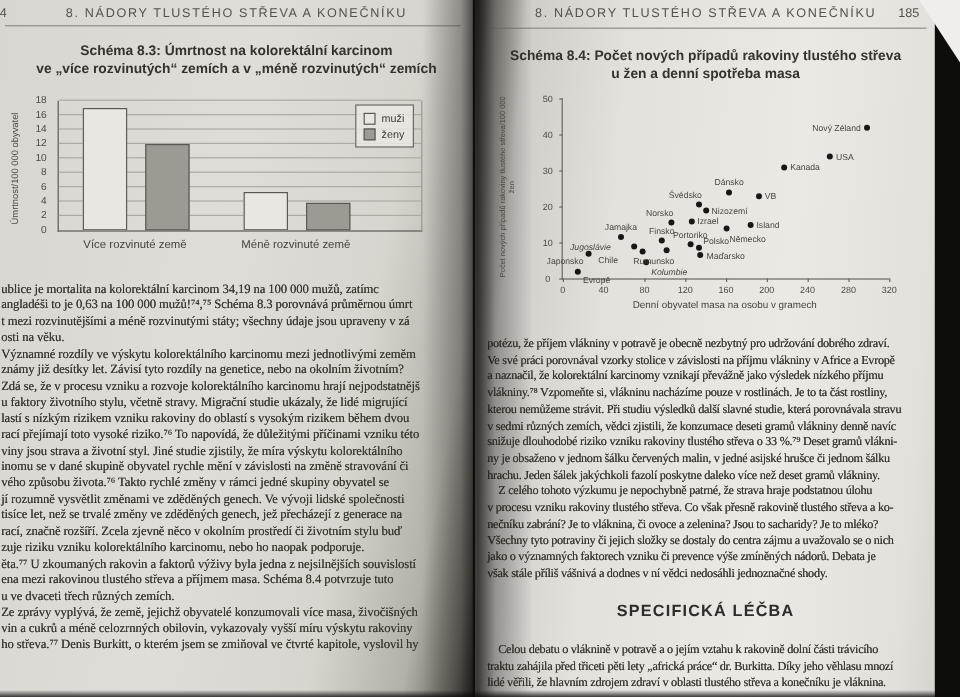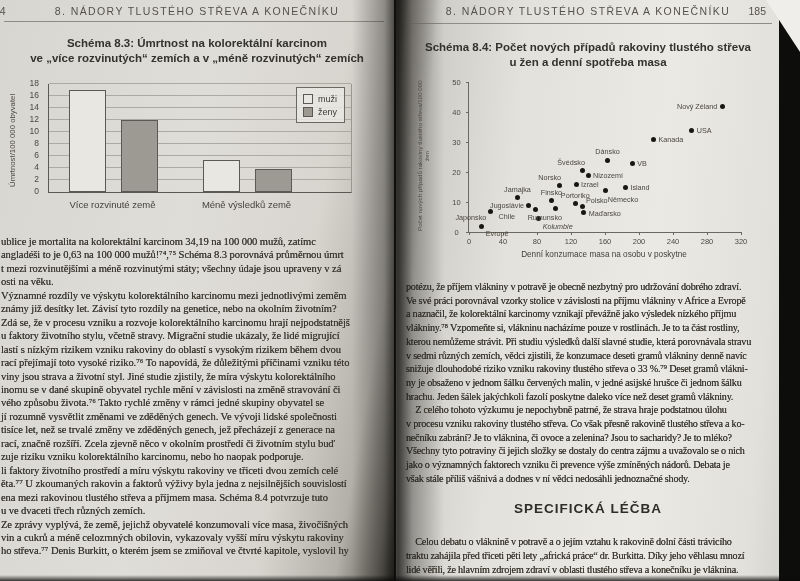--- a/index.html
+++ b/index.html
@@ -136,21 +136,21 @@
           <div class="b-grid" style="bottom: 84px;"></div>
           <div class="b-grid" style="bottom: 96px;"></div>
           <div class="b-grid" style="bottom: 108px;"></div>
           <div class="b-bar" style="left: 20px; width: 37px; height: 102px; background: rgb(233, 231, 226); z-index: 3;"></div>
           <div class="b-bar" style="left: 72px; width: 37px; height: 72px; background: rgb(157, 154, 147); z-index: 3;"></div>
           <div class="b-bar" style="left: 154px; width: 37px; height: 31.8px; background: rgb(233, 231, 226); z-index: 3;"></div>
           <div class="b-bar" style="left: 206px; width: 37px; height: 22.8px; background: rgb(157, 154, 147); z-index: 3;"></div>
         </div>
       <div class="b-cats" id="bar-cats">
           <div class="b-cat" style="left: 64.5px;">Více rozvinuté země</div>
-          <div class="b-cat" style="left: 198.5px;">Méně výsledků země</div>
+          <div class="b-cat" style="left: 198.5px;">Méně rozvinuté země</div>
         </div>
     </div>
 
     <div class="bodytext">
         <div class="tline">ublice je mortalita na kolorektální karcinom 34,19 na 100 000 mužů, zatímc</div>
         <div class="tline">angladéši to je 0,63 na 100 000 mužů!⁷⁴,⁷⁵ Schéma 8.3 porovnává průměrnou úmrt</div>
         <div class="tline">t mezi rozvinutějšími a méně rozvinutými státy; všechny údaje jsou upraveny v zá</div>
         <div class="tline">osti na věku.</div>
         <div class="tline">Významné rozdíly ve výskytu kolorektálního karcinomu mezi jednotlivými zeměm</div>
         <div class="tline">známy již desítky let. Závisí tyto rozdíly na genetice, nebo na okolním životním?</div>
@@ -158,21 +158,20 @@
         <div class="tline">u faktory životního stylu, včetně stravy. Migrační studie ukázaly, že lidé migrující</div>
         <div class="tline">lastí s nízkým rizikem vzniku rakoviny do oblastí s vysokým rizikem během dvou</div>
         <div class="tline">rací přejímají toto vysoké riziko.⁷⁶ To napovídá, že důležitými příčinami vzniku této</div>
         <div class="tline">viny jsou strava a životní styl. Jiné studie zjistily, že míra výskytu kolorektálního</div>
         <div class="tline">inomu se v dané skupině obyvatel rychle mění v závislosti na změně stravování či</div>
         <div class="tline">vého způsobu života.⁷⁶ Takto rychlé změny v rámci jedné skupiny obyvatel se</div>
         <div class="tline">jí rozumně vysvětlit změnami ve zděděných genech. Ve vývoji lidské společnosti</div>
         <div class="tline">tisíce let, než se trvalé změny ve zděděných genech, jež přecházejí z generace na</div>
         <div class="tline">rací, značně rozšíří. Zcela zjevně něco v okolním prostředí či životním stylu buď</div>
         <div class="tline">zuje riziku vzniku kolorektálního karcinomu, nebo ho naopak podporuje.</div>
-        <div class="tline">li faktory životního prostředí a míru výskytu rakoviny ve třiceti dvou zemích celé</div>
         <div class="tline">ěta.⁷⁷ U zkoumaných rakovin a faktorů výživy byla jedna z nejsilnějších souvislostí</div>
         <div class="tline">ena mezi rakovinou tlustého střeva a příjmem masa. Schéma 8.4 potvrzuje tuto</div>
         <div class="tline">u ve dvaceti třech různých zemích.</div>
         <div class="tline">Ze zprávy vyplývá, že země, jejichž obyvatelé konzumovali více masa, živočišných</div>
         <div class="tline">vin a cukrů a méně celozrnných obilovin, vykazovaly vyšší míru výskytu rakoviny</div>
         <div class="tline">ho střeva.⁷⁷ Denis Burkitt, o kterém jsem se zmiňoval ve čtvrté kapitole, vyslovil hy</div>
       </div>
   </div>
 
   <div class="page" id="page-right">
@@ -218,21 +217,21 @@
           <div class="s-xtick-label" style="left: 238px;">280</div>
           <div class="s-xtick" style="left: 272px;"></div>
           <div class="s-xtick-label" style="left: 272px;">320</div>
           <div class="s-dot" style="left: 10.25px; top: 141.5px;"></div>
           <div class="s-lbl" style="left: 16.75px; top: 147px;">Evropě</div>
           <div class="s-dot" style="left: 18.75px; top: 126.5px;"></div>
           <div class="s-lbl" style="left: 17.25px; top: 131px; transform: translateX(-100%);">Japonsko</div>
           <div class="s-dot" style="left: 45.95px; top: 113px;"></div>
           <div class="s-lbl" style="left: 48.45px; top: 102.5px; transform: translateX(-50%);">Jamajka</div>
           <div class="s-dot" style="left: 57px; top: 120.5px;"></div>
-          <div class="s-lbl" style="left: 55px; top: 119px; transform: translateX(-100%);">Jugoslávie</div>
+          <div class="s-lbl" style="left: 40px; top: 119px; transform: translateX(-100%); font-style: italic;">Jugoslávie</div>
           <div class="s-dot" style="left: 63.8px; top: 125px;"></div>
           <div class="s-lbl" style="left: 46px; top: 129.5px; transform: translateX(-100%);">Chile</div>
           <div class="s-dot" style="left: 67.2px; top: 134px;"></div>
           <div class="s-lbl" style="left: 73.7px; top: 139.5px; font-style: italic;">Kolumbie</div>
           <div class="s-dot" style="left: 79.95px; top: 116px;"></div>
           <div class="s-lbl" style="left: 82.45px; top: 105.5px; transform: translateX(-50%);">Finsko</div>
           <div class="s-dot" style="left: 84.2px; top: 123.5px;"></div>
           <div class="s-lbl" style="left: 82.7px; top: 131px; transform: translateX(-70%);">Rumunsko</div>
           <div class="s-dot" style="left: 87.6px; top: 101px;"></div>
           <div class="s-lbl" style="left: 92.1px; top: 90.5px; transform: translateX(-100%);">Norsko</div>
@@ -256,21 +255,21 @@
           <div class="s-lbl" style="left: 161.4px; top: 101px;">Island</div>
           <div class="s-dot" style="left: 160.7px; top: 78.5px;"></div>
           <div class="s-lbl" style="left: 168.2px; top: 77px;">VB</div>
           <div class="s-dot" style="left: 181.95px; top: 54.5px;"></div>
           <div class="s-lbl" style="left: 189.45px; top: 53px;">Kanada</div>
           <div class="s-dot" style="left: 220.2px; top: 45.5px;"></div>
           <div class="s-lbl" style="left: 227.7px; top: 44px;">USA</div>
           <div class="s-dot" style="left: 250.8px; top: 21.5px;"></div>
           <div class="s-lbl" style="left: 248.3px; top: 20px; transform: translateX(-100%);">Nový Zéland</div>
         </div>
-      <div class="s-xlabel">Denní konzumace masa na osobu v poskytne</div>
+      <div class="s-xlabel">Denní obyvatel masa na osobu v gramech</div>
     </div>
 
     <div class="bodytext">
         <div class="tline">potézu, že příjem vlákniny v potravě je obecně nezbytný pro udržování dobrého zdraví.</div>
         <div class="tline">Ve své práci porovnával vzorky stolice v závislosti na příjmu vlákniny v Africe a Evropě</div>
         <div class="tline">a naznačil, že kolorektální karcinomy vznikají převážně jako výsledek nízkého příjmu</div>
         <div class="tline">vlákniny.⁷⁸ Vzpomeňte si, vlákninu nacházíme pouze v rostlinách. Je to ta část rostliny,</div>
         <div class="tline">kterou nemůžeme strávit. Při studiu výsledků další slavné studie, která porovnávala stravu</div>
         <div class="tline">v sedmi různých zemích, vědci zjistili, že konzumace deseti gramů vlákniny denně navíc</div>
         <div class="tline">snižuje dlouhodobé riziko vzniku rakoviny tlustého střeva o 33 %.⁷⁹ Deset gramů vlákni-</div>

